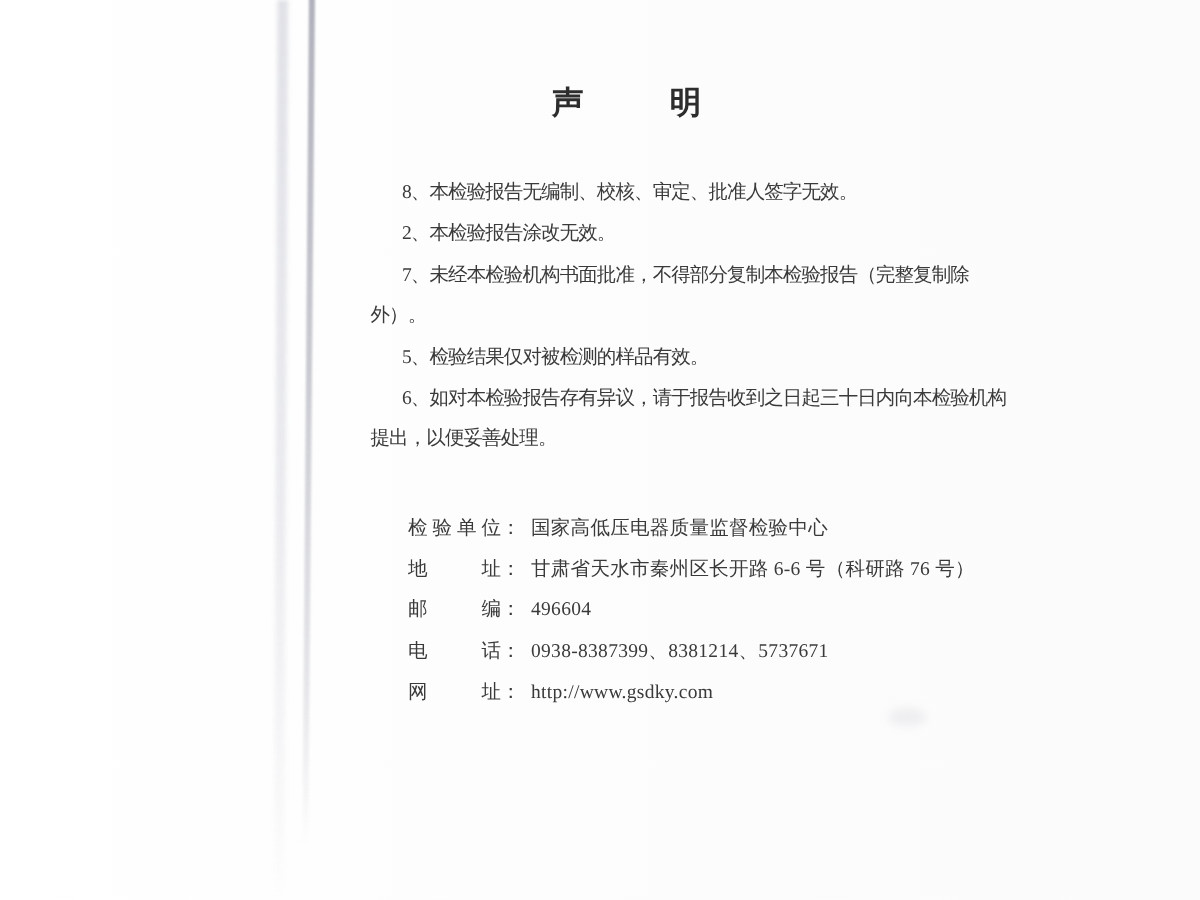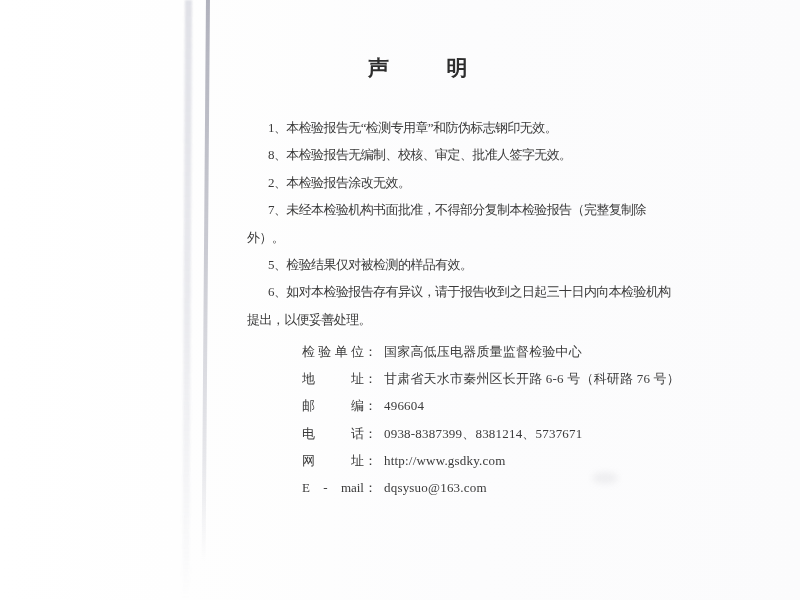--- a/index.html
+++ b/index.html
@@ -32,21 +32,21 @@
     display:flex; gap:57px;
     font-size:21px; font-weight:700; color:#2d2d2d; letter-spacing:0.5px;
   }
   .items {
     position:absolute; left:247px; top:114px; width:424px;
     font-size:13px; line-height:27.4px; color:#3a3a3a; letter-spacing:-0.6px;
   }
   .item { text-indent:21px; }
   .contact {
     position:absolute; left:272px; top:338px; width:440px;
-    font-size:13px; line-height:27.2px; color:#3a3a3a;margin-left:30px;
+    font-size:13px; line-height:27.2px; color:#3a3a3a;
   }
   .contact-line { white-space:nowrap; }
   .contact-label {
     display:inline-block; width:62px; vertical-align:top;
     text-align:justify; text-align-last:justify;
   }
   .contact-colon { display:inline-block; }
   .contact-value { margin-left:7px; letter-spacing:0.2px; }
 </style>
 </head>
@@ -56,21 +56,20 @@
   <div class="crease-light"></div>
   <div class="crease-dark"></div>
   <div class="scan-smudge"></div>
 
   <div class="doc-title">
     <span>声</span>
     <span>明</span>
   </div>
 
   <div class="items">
-    <div class="item">1、本检验报告无“检测专用章”和防伪标志钢印无效。</div>
     <div class="item">8、本检验报告无编制、校核、审定、批准人签字无效。</div>
     <div class="item">2、本检验报告涂改无效。</div>
     <div class="item">7、未经本检验机构书面批准，不得部分复制本检验报告（完整复制除外）。</div>
     <div class="item">5、检验结果仅对被检测的样品有效。</div>
     <div class="item">6、如对本检验报告存有异议，请于报告收到之日起三十日内向本检验机构提出，以便妥善处理。</div>
   </div>
 
   <div class="contact">
     <div class="contact-line">
       <span class="contact-label">检验单位</span><span class="contact-colon">：</span><span class="contact-value">国家高低压电器质量监督检验中心</span>
@@ -80,17 +79,14 @@
     </div>
     <div class="contact-line">
       <span class="contact-label">邮编</span><span class="contact-colon">：</span><span class="contact-value">496604</span>
     </div>
     <div class="contact-line">
       <span class="contact-label">电话</span><span class="contact-colon">：</span><span class="contact-value">0938-8387399、8381214、5737671</span>
     </div>
     <div class="contact-line">
       <span class="contact-label">网址</span><span class="contact-colon">：</span><span class="contact-value">http://www.gsdky.com</span>
     </div>
-    <div class="contact-line">
-      <span class="contact-label">E - mail</span><span class="contact-colon">：</span><span class="contact-value">dqsysuo@163.com</span>
-    </div>
   </div>
 </div>
 
 </body></html>

